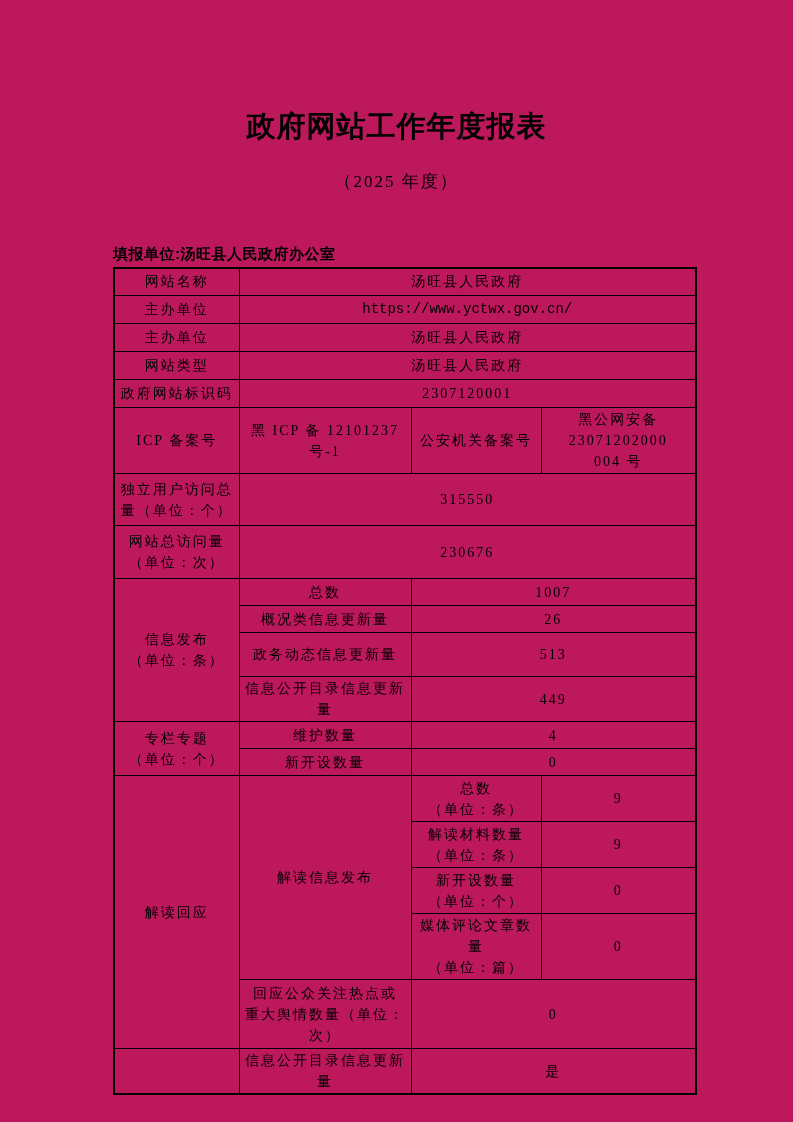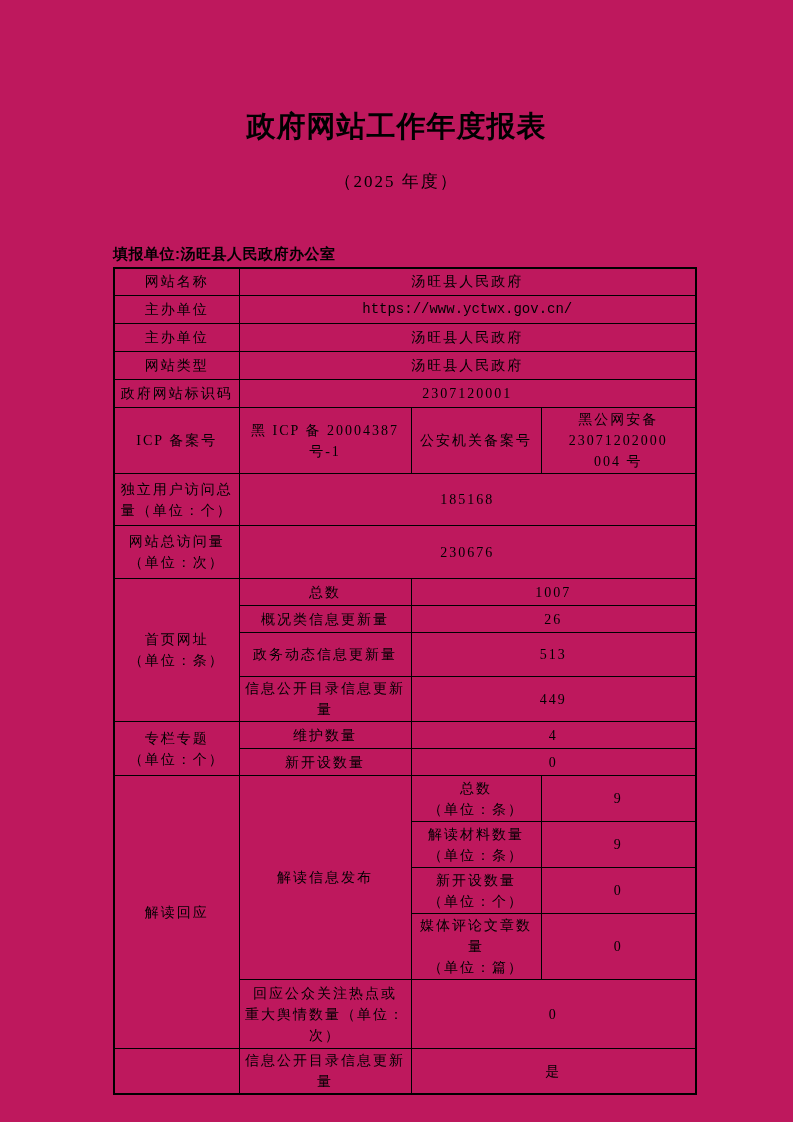--- a/index.html
+++ b/index.html
@@ -111,41 +111,41 @@
       <td colspan="3">汤旺县人民政府</td>
     </tr>
 
     <tr style="height:28px">
       <td>政府网站标识码</td>
       <td colspan="3">2307120001</td>
     </tr>
 
     <tr style="height:65px">
       <td>ICP 备案号</td>
-      <td>黑 ICP 备 20004387 号-1</td>
+      <td>黑 ICP 备 12101237 号-1</td>
       <td>公安机关备案号</td>
       <td>黑公网安备
 23071202000
 004 号</td>
     </tr>
 
     <tr style="height:52px">
       <td>独立用户访问总
 量（单位：个）</td>
-      <td colspan="3">185168</td>
+      <td colspan="3">315550</td>
     </tr>
 
     <tr style="height:53px">
       <td>网站总访问量
 （单位：次）</td>
       <td colspan="3">230676</td>
     </tr>
 
     <tr style="height:27px">
-      <td rowspan="4">首页网址
+      <td rowspan="4">信息发布
 （单位：条）</td>
       <td>总数</td>
       <td colspan="2">1007</td>
     </tr>
     <tr style="height:27px">
       <td>概况类信息更新量</td>
       <td colspan="2">26</td>
     </tr>
     <tr style="height:44px">
       <td>政务动态信息更新量</td>

